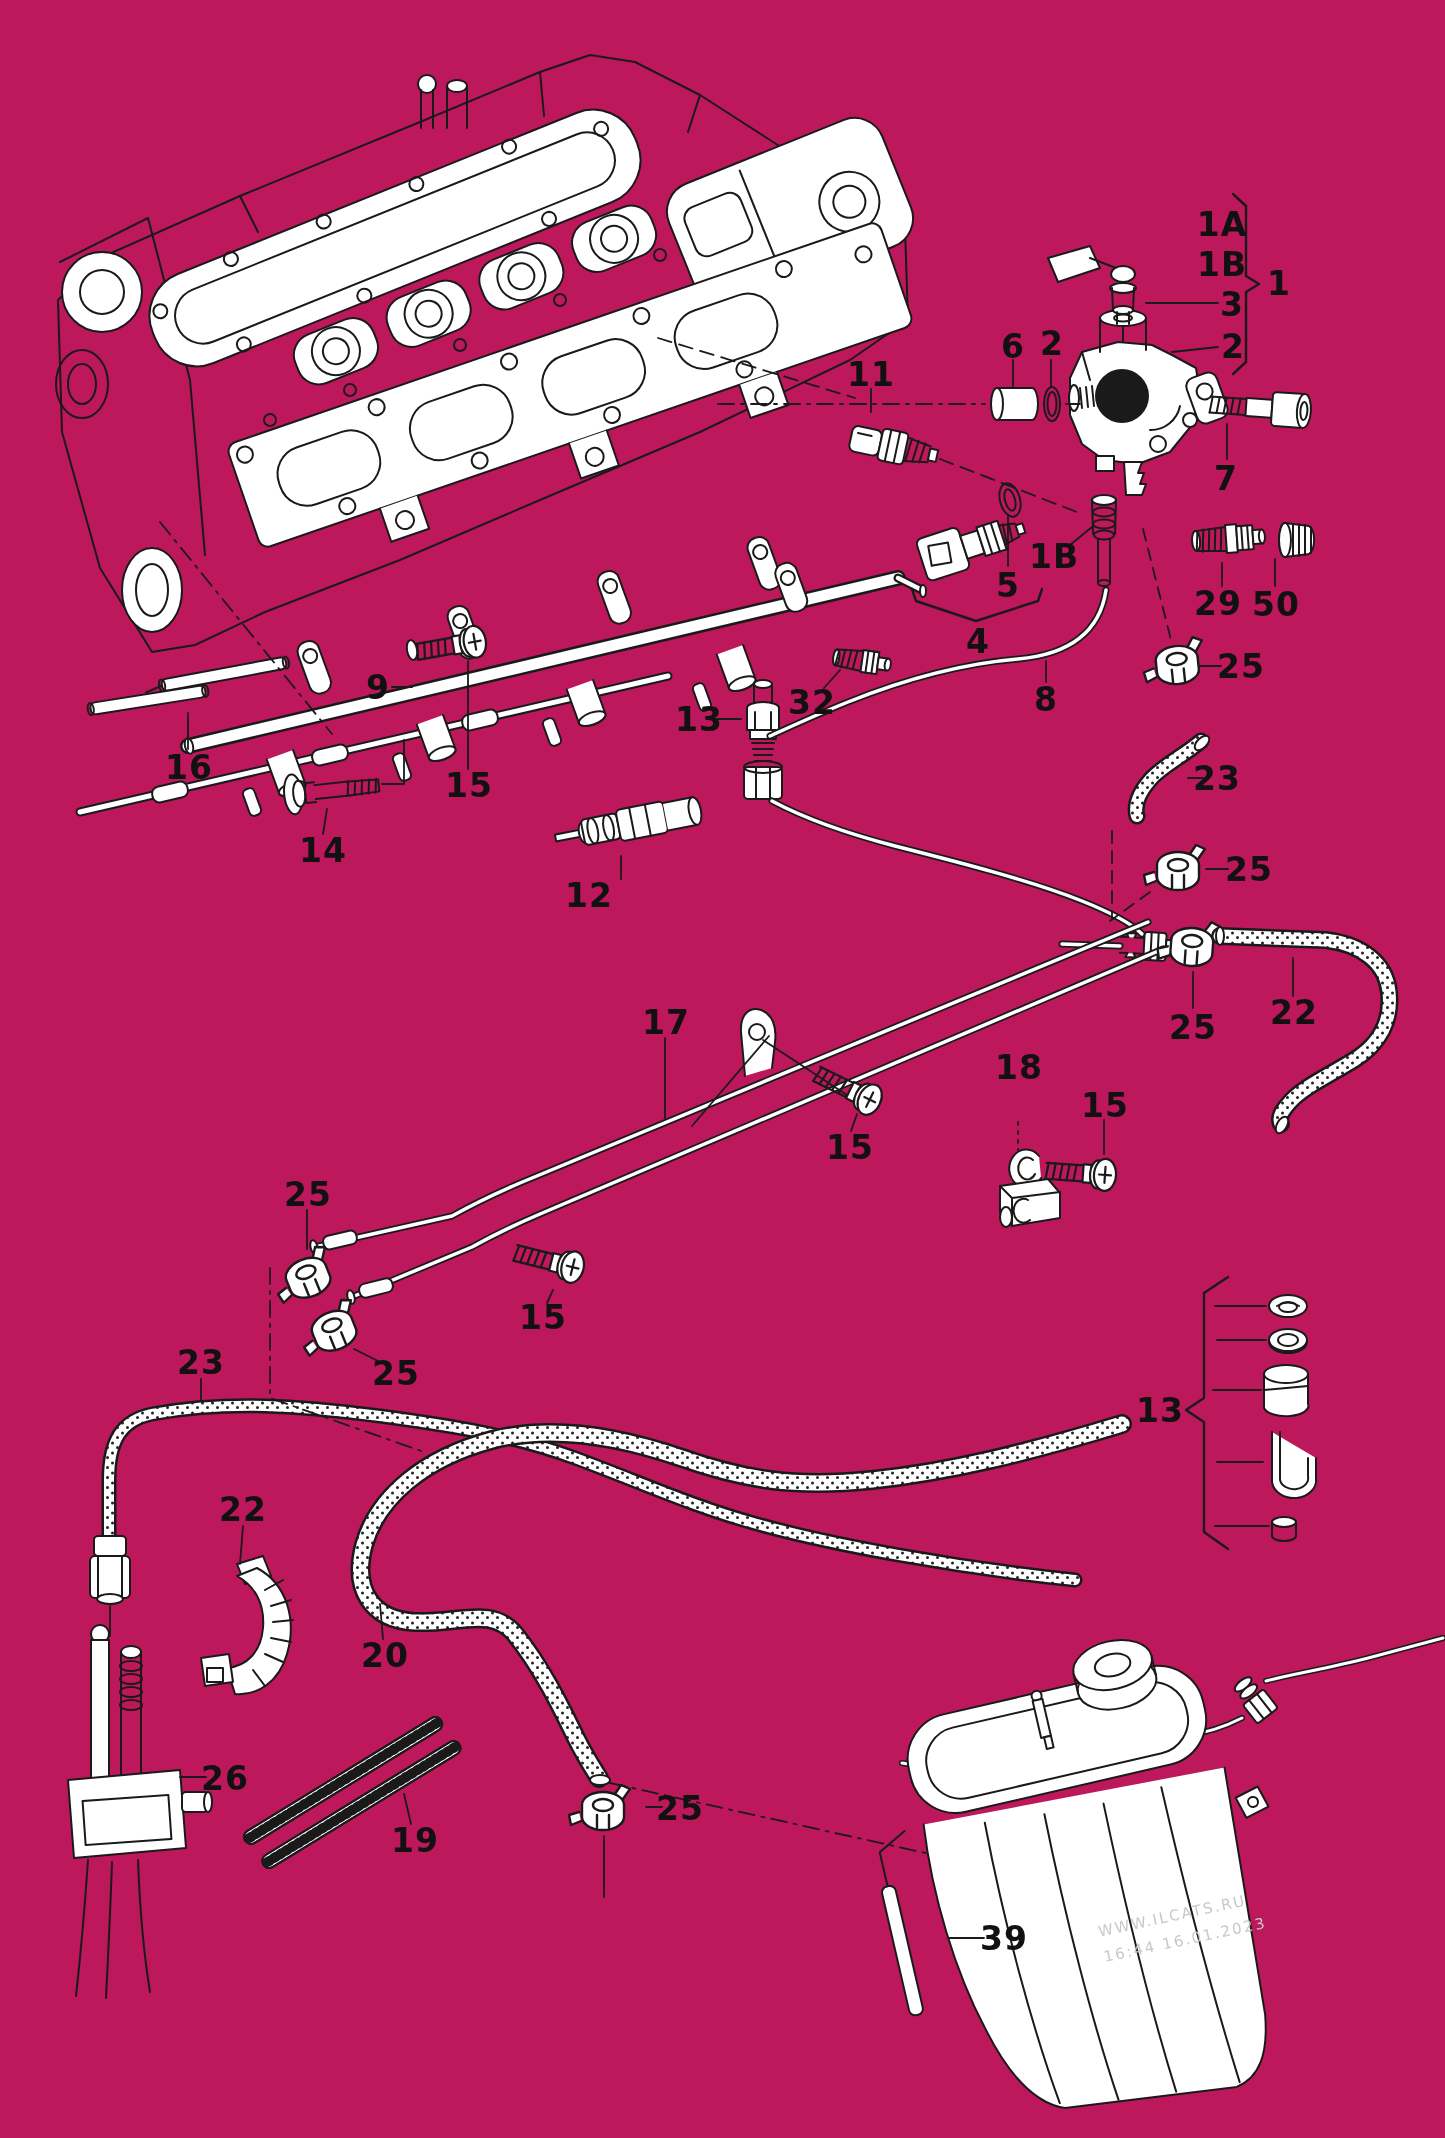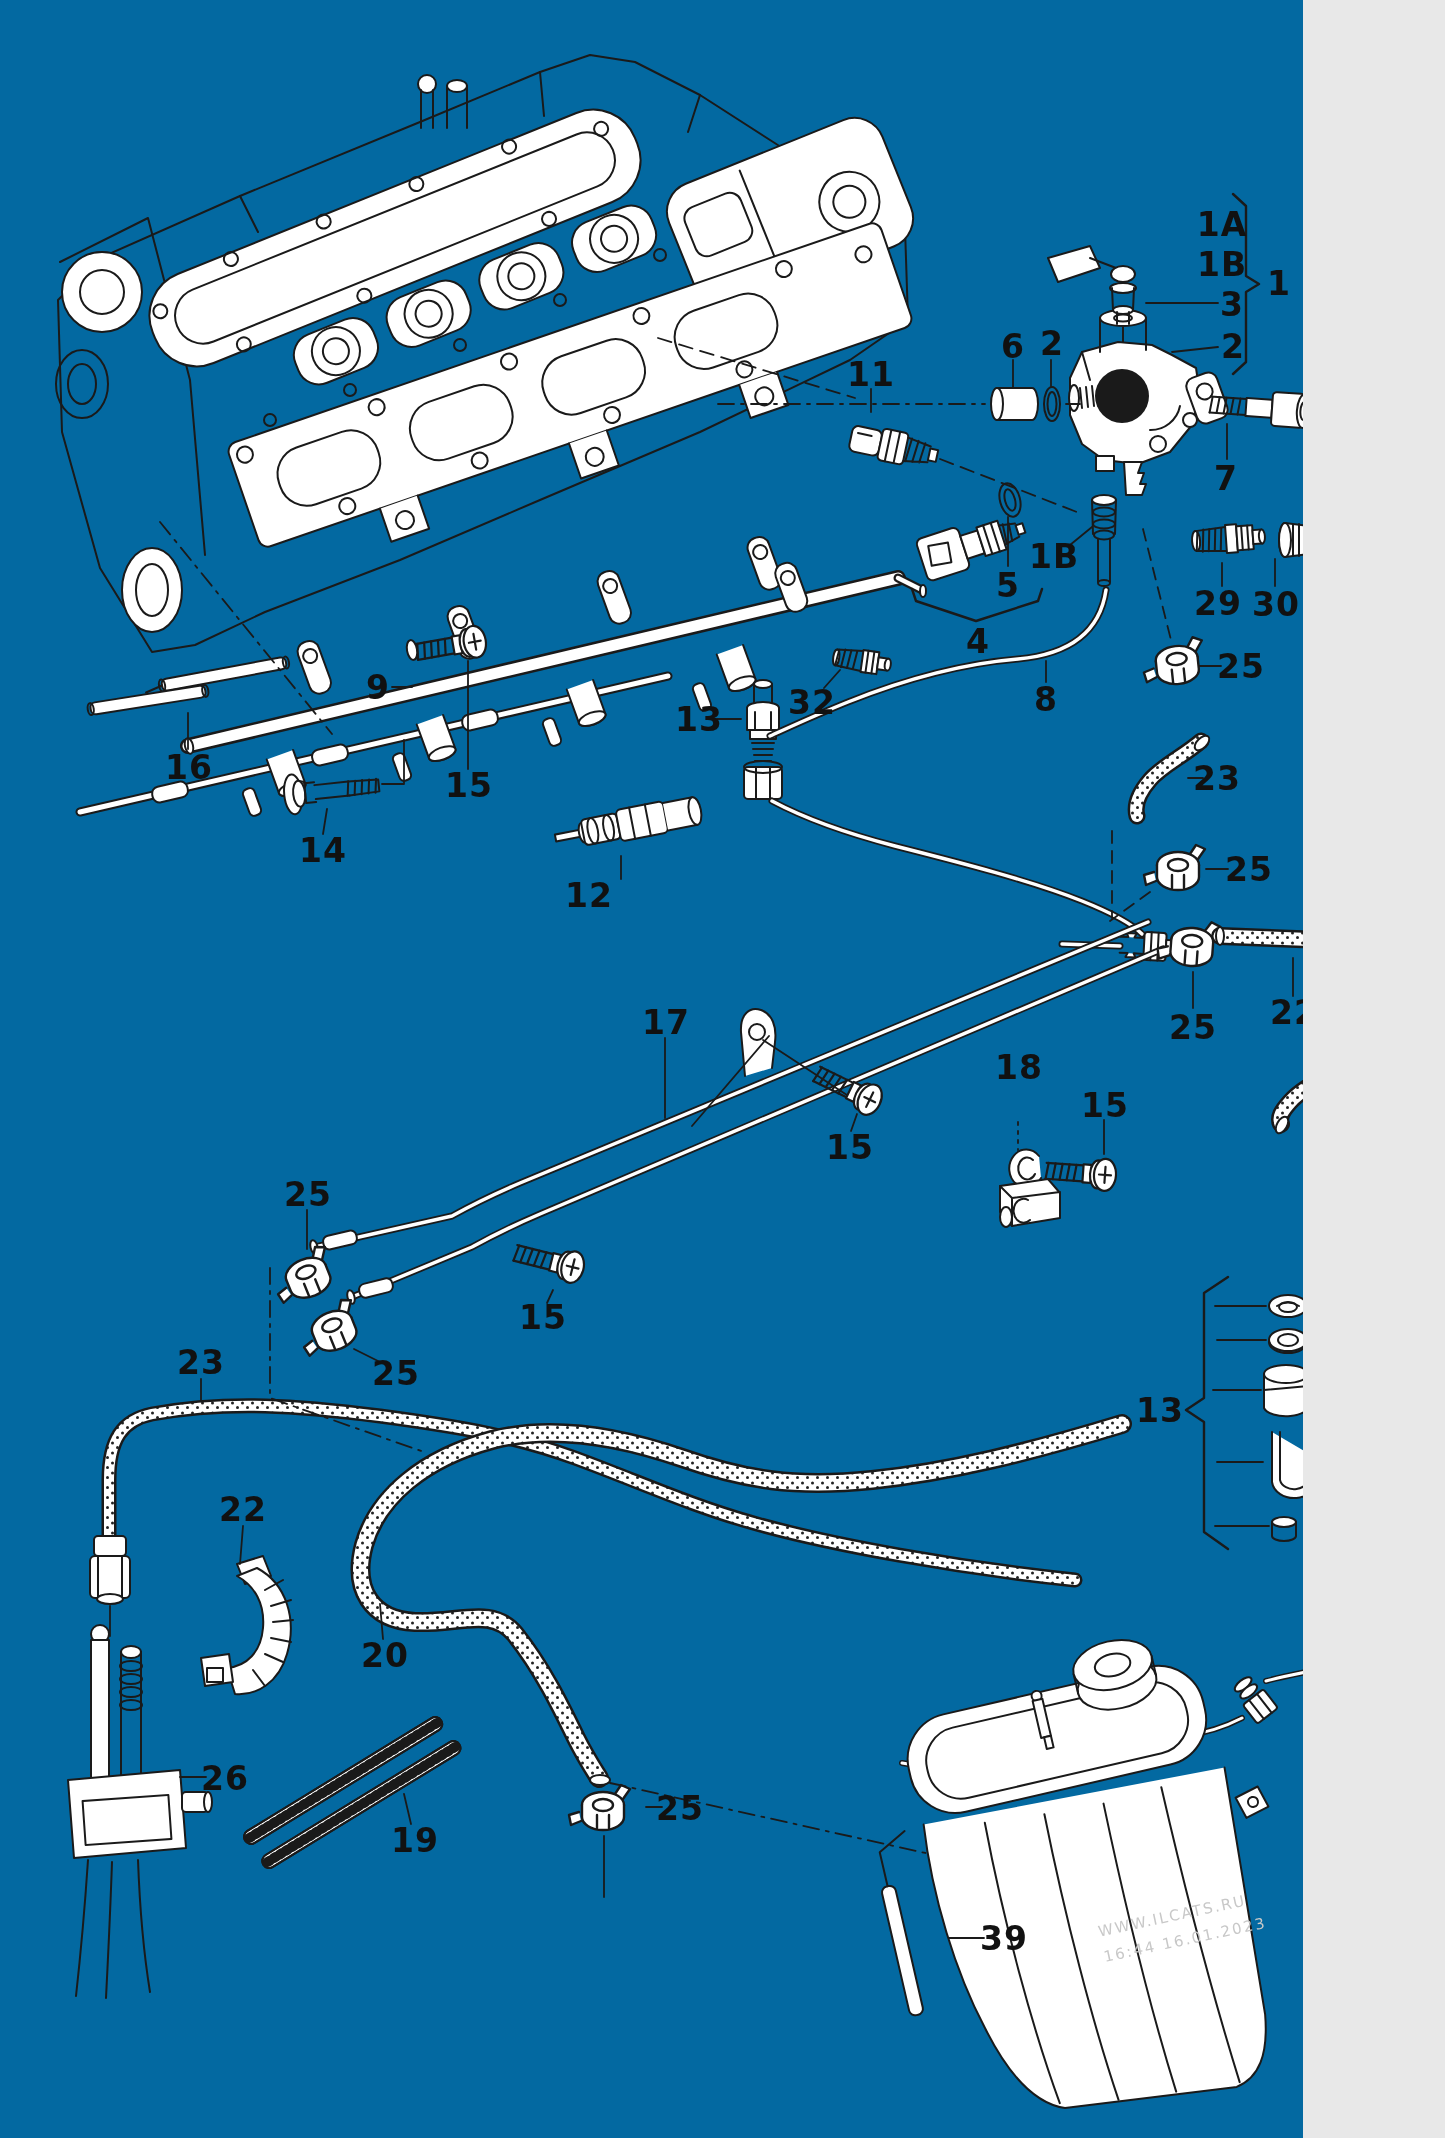--- a/index.html
+++ b/index.html
@@ -1,16 +1,16 @@
 <!DOCTYPE html>
 <html><head>
 <meta charset="utf-8">
 <style>
   html,body{margin:0;padding:0;background:#e8e8e8;}
-  .stage{position:relative;width:1303px;height:2138px;background:#0369a1;overflow:hidden;
+  .stage{position:relative;width:1445px;height:2138px;background:#be185d;overflow:hidden;
          font-family:"DejaVu Sans",sans-serif;}
   .stage svg{position:absolute;left:0;top:0;}
   .callout{position:absolute;transform:translate(-50%,-50%);
            font:600 33px "DejaVu Sans",sans-serif;color:#111;letter-spacing:1px;
            white-space:nowrap;user-select:none;}
   .watermark{position:absolute;left:1096px;top:1920px;transform:rotate(-12deg);
              transform-origin:0 0;font:15px "DejaVu Sans",sans-serif;
              letter-spacing:2px;line-height:1.7;}
 </style>
 </head>
@@ -599,21 +599,21 @@
 <div class="callout" style="left:1279px;top:283px">1</div>
 <div class="callout" style="left:1232px;top:304px">3</div>
 <div class="callout" style="left:1233px;top:346px">2</div>
 <div class="callout" style="left:1013px;top:346px">6</div>
 <div class="callout" style="left:1052px;top:343px">2</div>
 <div class="callout" style="left:1226px;top:478px">7</div>
 <div class="callout" style="left:871px;top:374px">11</div>
 <div class="callout" style="left:1054px;top:556px">1B</div>
 <div class="callout" style="left:1008px;top:585px">5</div>
 <div class="callout" style="left:1218px;top:603px">29</div>
-<div class="callout" style="left:1276px;top:604px">30</div>
+<div class="callout" style="left:1276px;top:604px">50</div>
 <div class="callout" style="left:978px;top:641px">4</div>
 <div class="callout" style="left:1241px;top:666px">25</div>
 <div class="callout" style="left:1046px;top:699px">8</div>
 <div class="callout" style="left:1217px;top:778px">23</div>
 <div class="callout" style="left:189px;top:767px">16</div>
 <div class="callout" style="left:378px;top:687px">9</div>
 <div class="callout" style="left:469px;top:785px">15</div>
 <div class="callout" style="left:323px;top:850px">14</div>
 <div class="callout" style="left:589px;top:895px">12</div>
 <div class="callout" style="left:699px;top:719px">13</div>

